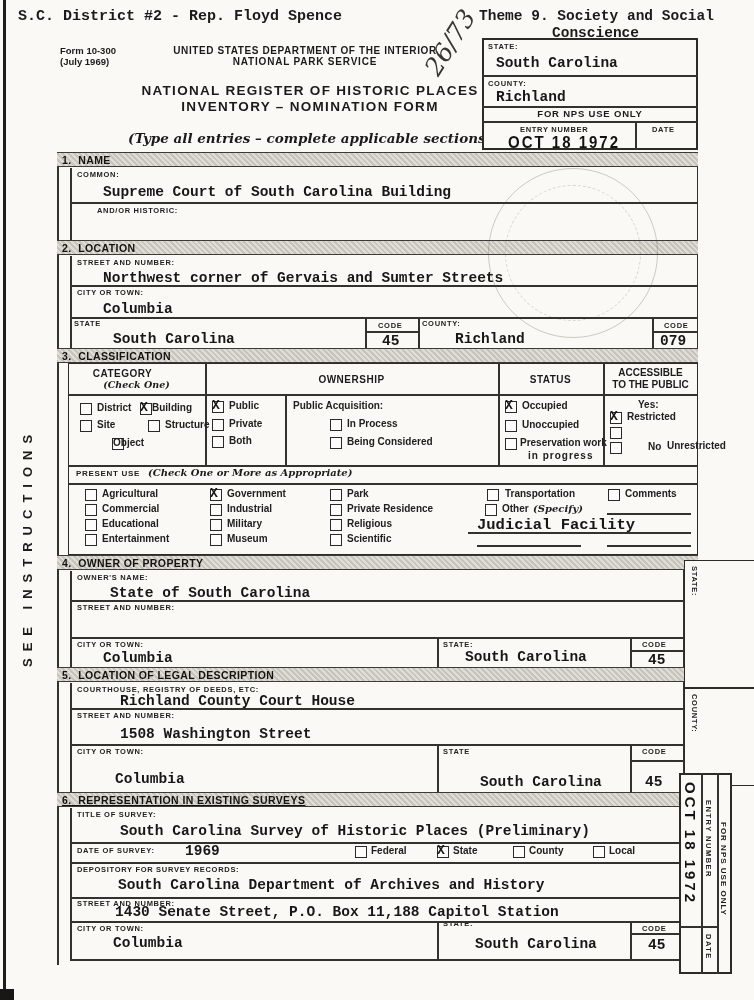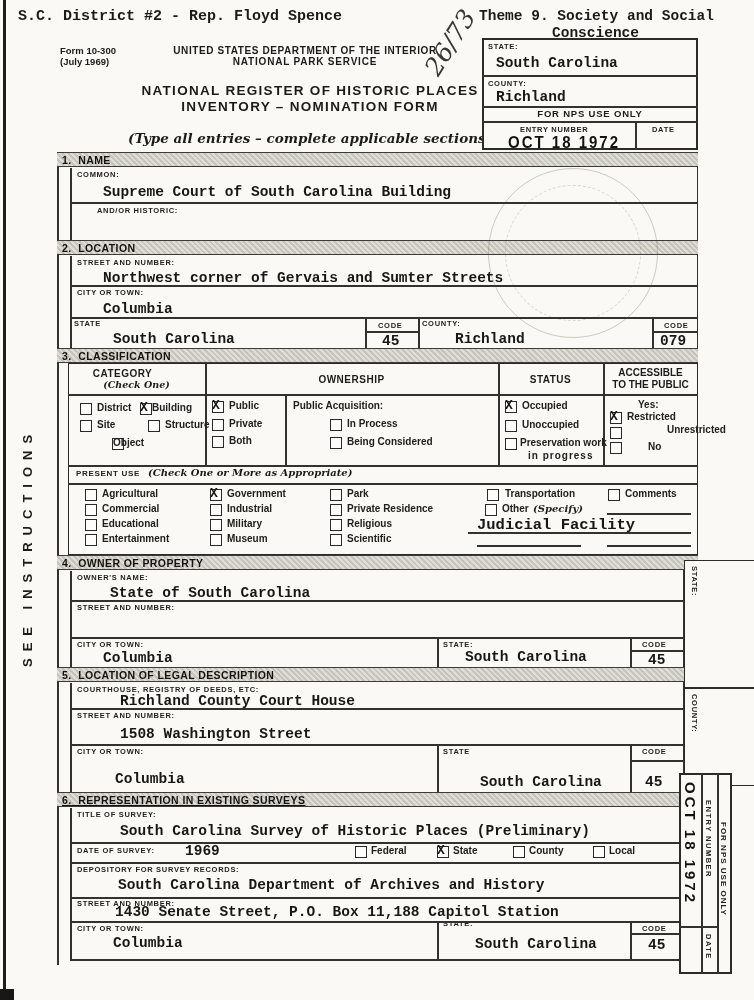--- a/index.html
+++ b/index.html
@@ -146,21 +146,21 @@
   <span class="cb" style="left:505px;top:420px;"></span>
   <span class="cbl" style="left:522px;top:419px;">Unoccupied</span>
   <span class="cb" style="left:505px;top:438px;"></span>
   <span class="cbl" style="left:520px;top:437px;">Preservation work</span>
   <span class="cbl" style="left:528px;top:450px;letter-spacing:1px;">in progress</span>
 
   <span class="cbl" style="left:638px;top:399px;font-weight:700;">Yes:</span>
   <span class="cb checked" style="left:610px;top:412px;"></span>
   <span class="cbl" style="left:627px;top:411px;">Restricted</span>
   <span class="cb" style="left:610px;top:427px;"></span>
-  <span class="cbl" style="left:627px;top:424px;padding-left:40px;">Unrestricted</span>
+  <span class="cbl" style="left:627px;top:440px;padding-left:40px;">Unrestricted</span>
   <span class="cb" style="left:610px;top:442px;"></span>
   <span class="cbl" style="left:627px;top:441px;margin-left:21px;">No</span>
 
   <div class="lbl" style="left:76px;top:469px;font-size:8px;">PRESENT USE</div>
   <div class="abs ital" style="left:148px;top:467px;font-size:10px;font-weight:700;">(Check One or More as Appropriate)</div>
 
   <span class="cb" style="left:85px;top:489px;"></span>
   <span class="cbl" style="left:102px;top:488px;">Agricultural</span>
   <span class="cb" style="left:85px;top:504px;"></span>
   <span class="cbl" style="left:102px;top:503px;">Commercial</span>

